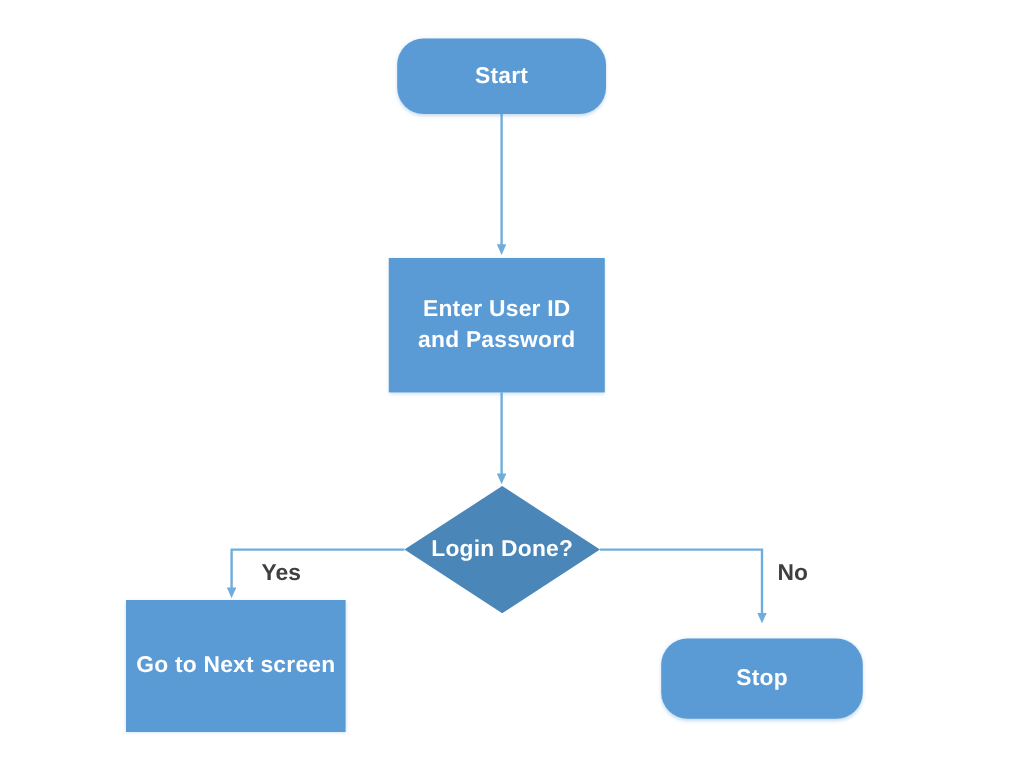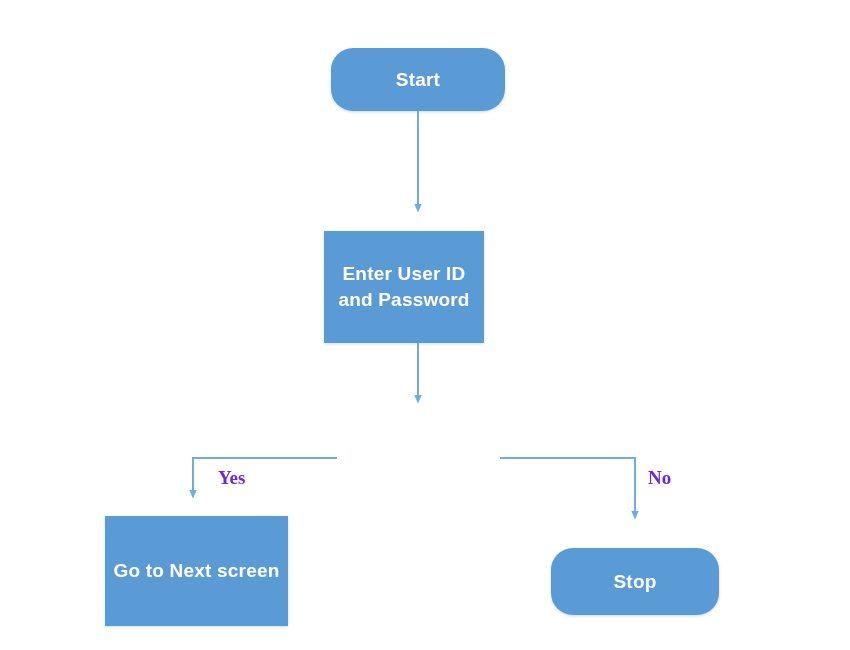--- a/index.html
+++ b/index.html
@@ -20,21 +20,20 @@
     display: flex;
     align-items: center;
     justify-content: center;
     text-align: center;
     color: #ffffff;
     font-size: 19px;
     font-weight: 600;
     letter-spacing: 0.2px;
     line-height: 1.35;
     box-sizing: border-box;
-    margin-top: 16px;
   }
 
   
   .terminator {
     background: #5B9BD5;
     border-radius: 22px;
     box-shadow: 0 1px 3px rgba(91,155,213,0.35);
   }
 
   
@@ -55,25 +54,24 @@
   .decision .dlabel {
     position: relative;
     z-index: 2;
     color: #ffffff;
     font-size: 19px;
     font-weight: 600;
   }
 
   .branch-label {
     position: absolute;
-    color: #6d28d9;
+    color: #404040;
     font-size: 19px;
     font-weight: 600;
     white-space: nowrap;
-    font-family: Liberation Serif, serif;
   }
 
   #connectors {
     position: absolute;
     top: 0;
     left: 0;
     width: 850px;
     height: 650px;
     pointer-events: none;
   }
@@ -104,25 +102,31 @@
 
     <g>
       <path d="M500,458 L635,458 L635,515" fill="none" stroke="#6FAEDC" stroke-width="2" marker-end="url(#arrowhead)"></path>
     </g>
   </svg>
 
   <div class="node terminator" style="left:331px; top:32px; width:174px; height:63px;">
     <span>Start</span>
   </div>
 
-  <div class="node process" style="left:324px; top:215px; width:160px; height:112px; flex-direction:column;">
+  <div class="node process" style="left:324px; top:215px; width:180px; height:112px; flex-direction:column;">
     <span>Enter User ID</span>
     <span>and Password</span>
   </div>
 
+  <div class="node decision" style="left:337px; top:405px; width:163px; height:106px;">
+    <svg width="163" height="106" viewBox="0 0 163 106" xmlns="http://www.w3.org/2000/svg">
+      <polygon points="81.5,0 163,53 81.5,106 0,53" fill="#4A86B8"></polygon>
+    </svg>
+    <span class="dlabel">Login Done?</span>
+  </div>
 
   <div class="node process" style="left:105px; top:500px; width:183px; height:110px;text-align:center;">
     <span>Go to Next screen</span>
   </div>
 
   <div class="node terminator" style="left:551px; top:532px; width:168px; height:67px;">
     <span>Stop</span>
   </div>
 
   <div class="branch-label" style="left:218px; top:467px;">Yes</div>

